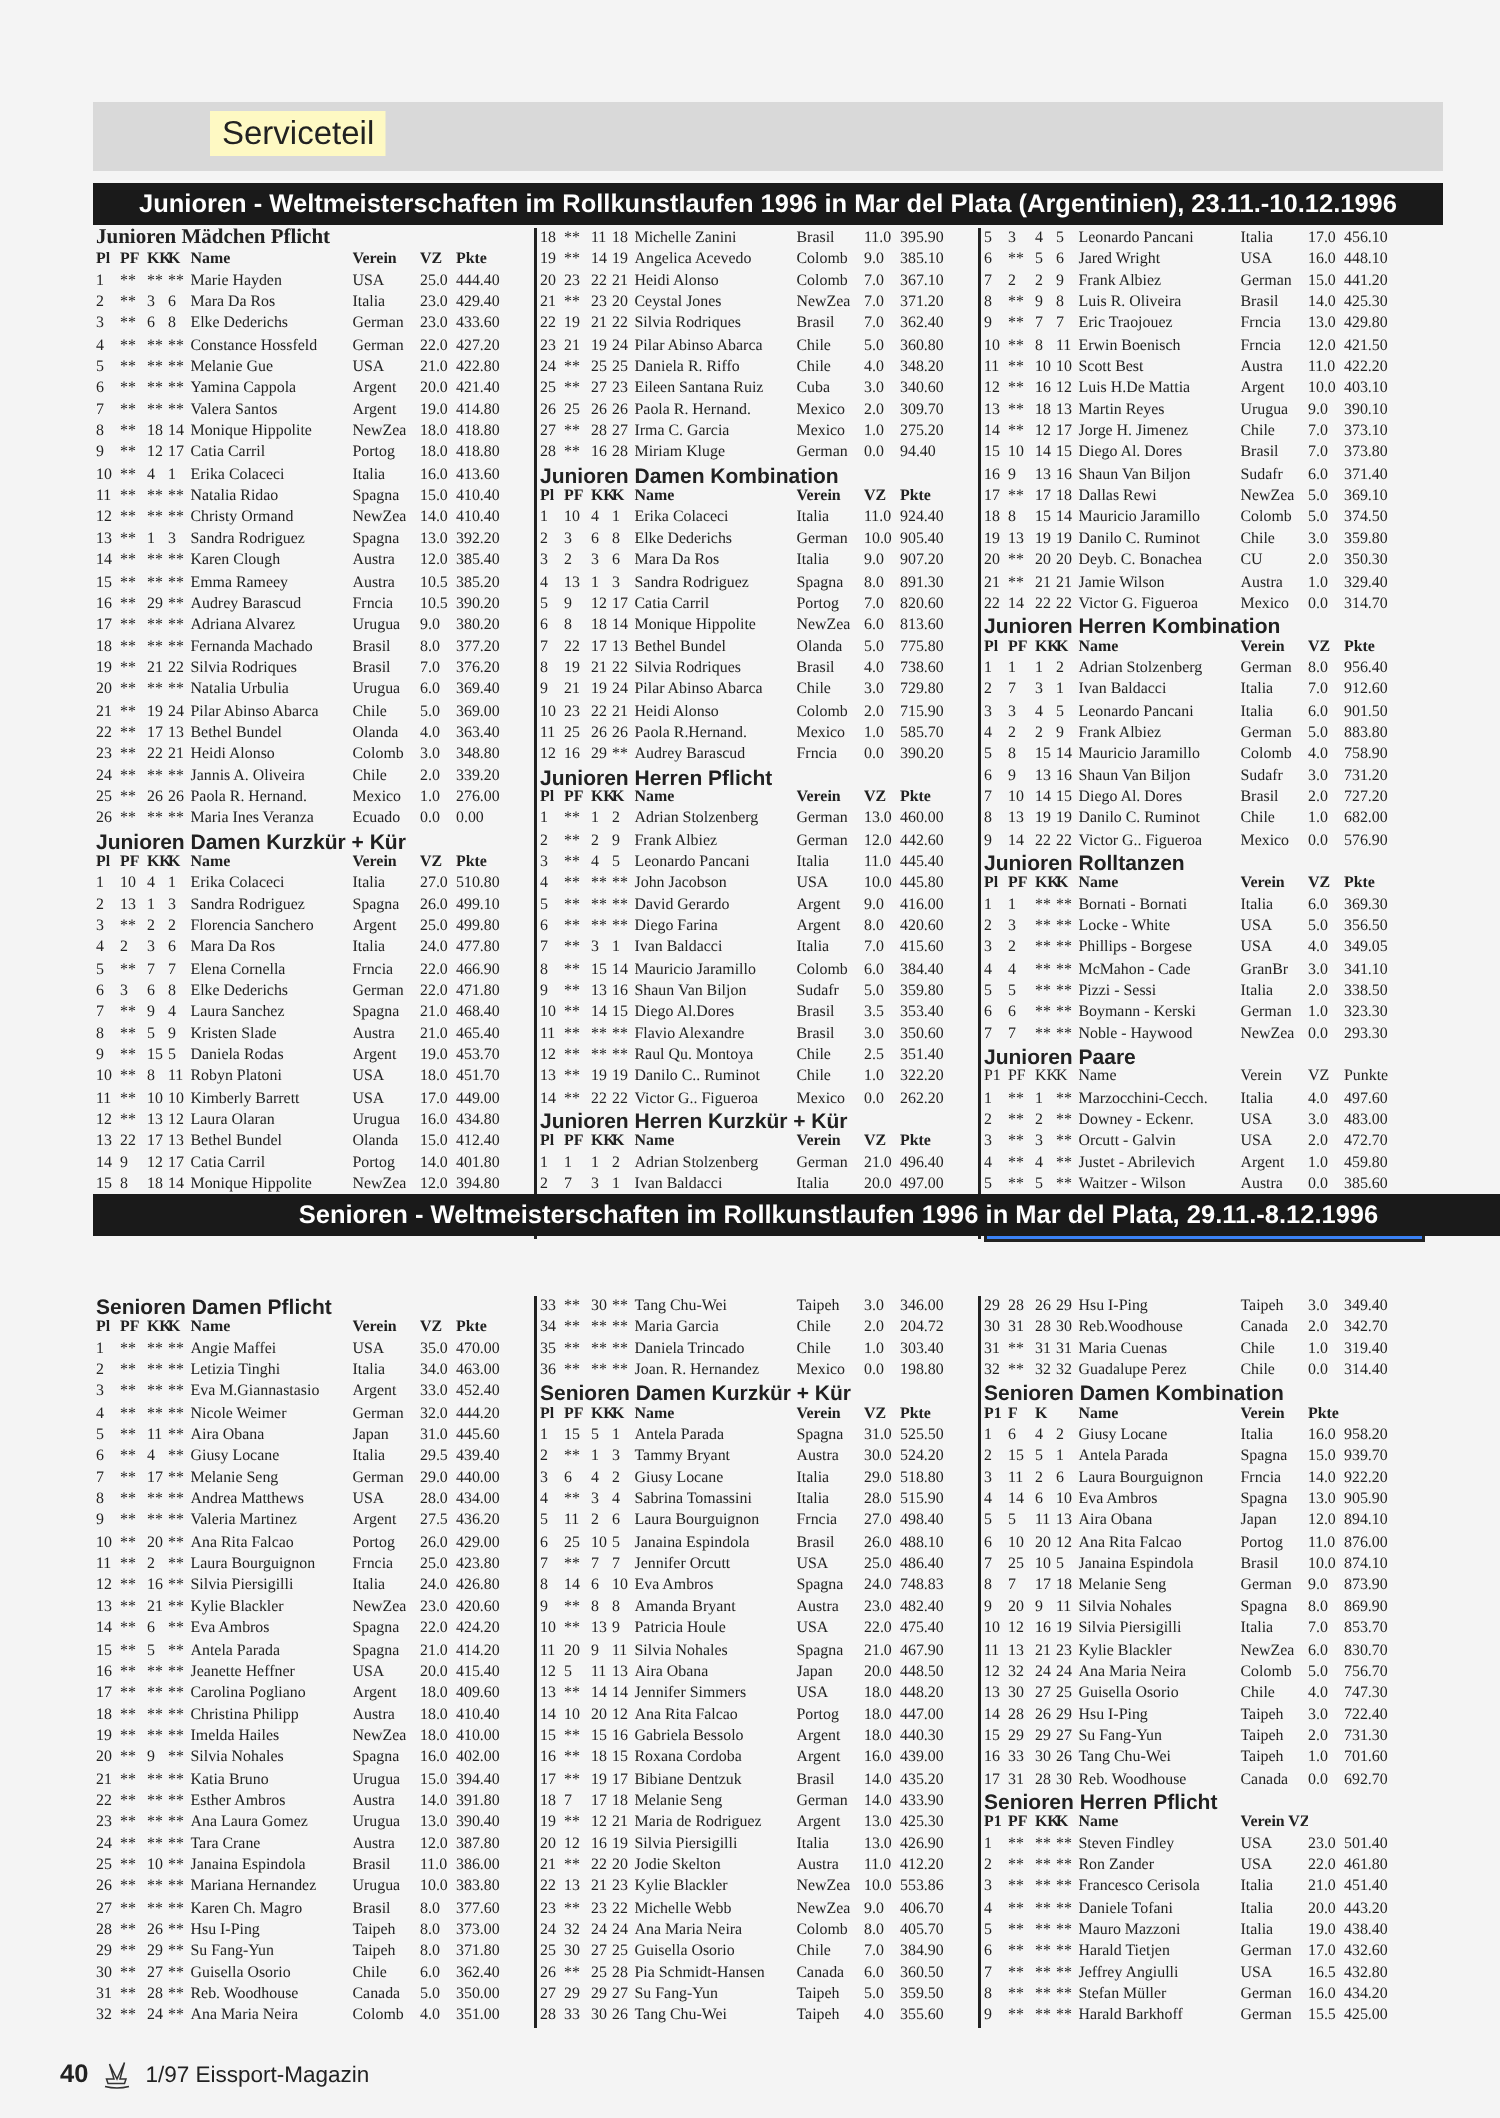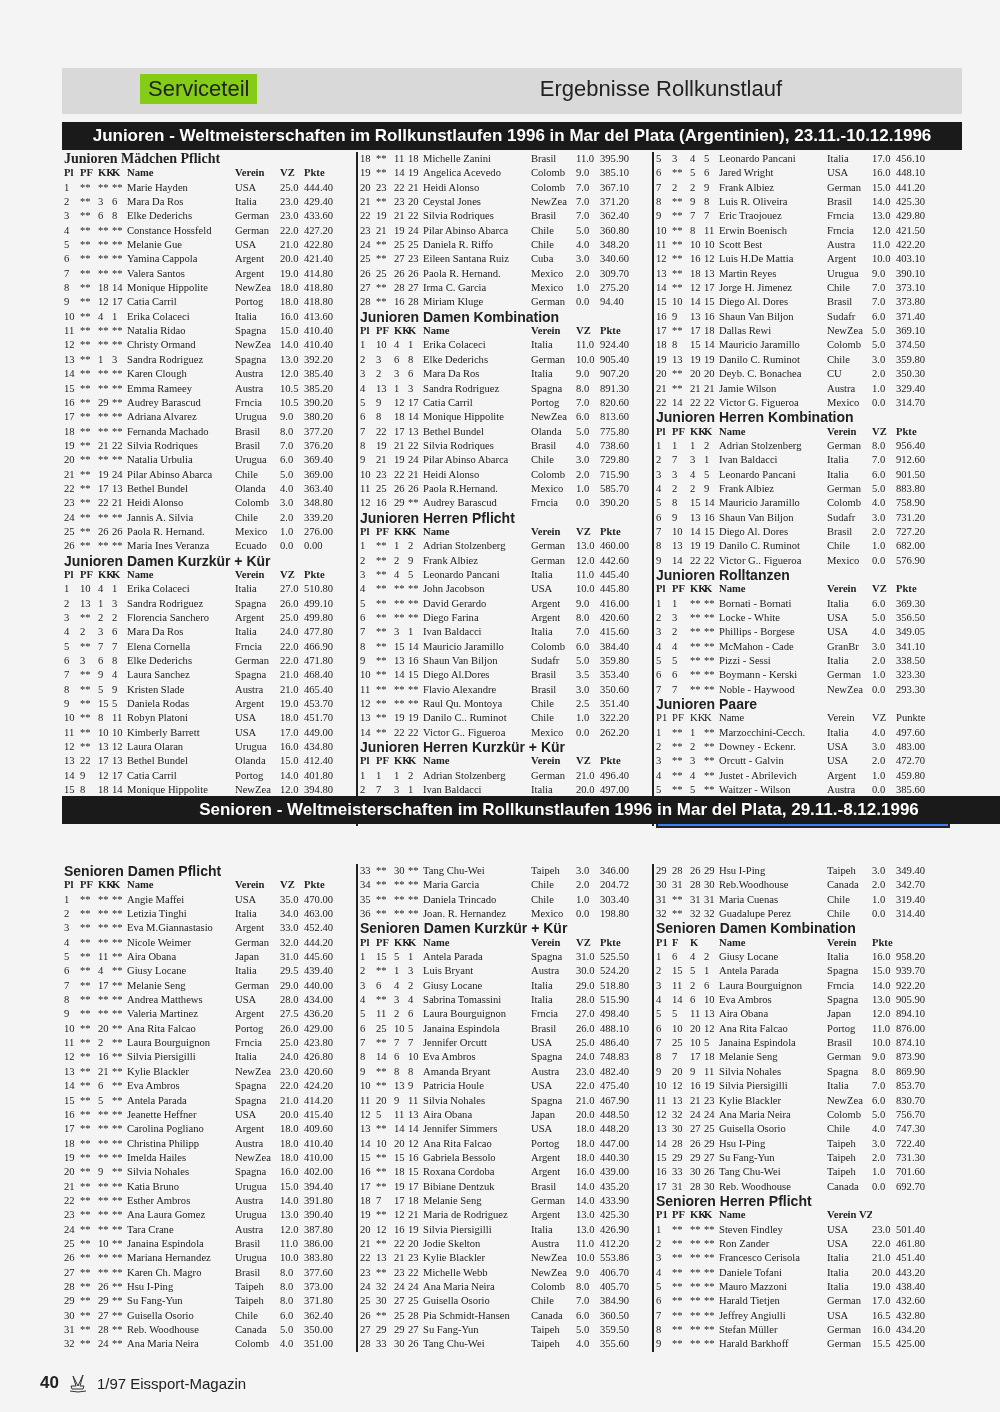--- a/index.html
+++ b/index.html
@@ -1,18 +1,18 @@
 <!DOCTYPE html>
 <html><head>
 <meta charset="utf-8">
 <style>
   html,body{margin:0;padding:0;}
   body{width:1000px;height:1412px;background:#f4f4f4;position:relative;overflow:hidden;font-family:"Liberation Serif",serif;color:#222;}
   .header{position:absolute;left:62px;top:68px;width:900px;height:46px;background:#d9d9d9;}
-  .header .left{position:absolute;left:78px;top:6px;background:#84cc16;padding:0 8px;font-family:"Liberation Sans",sans-serif;font-size:22px;color:#222;line-height:30px;}
+  .header .left{position:absolute;left:78px;top:6px;background:#fef9c3;padding:0 8px;font-family:"Liberation Sans",sans-serif;font-size:22px;color:#222;line-height:30px;}
   .header .right{position:absolute;right:180px;top:6px;font-family:"Liberation Sans",sans-serif;font-size:22px;color:#222;line-height:30px;}
   .banner{position:absolute;left:62px;width:900px;height:28px;background:#1a1a1a;color:#fff;font-family:"Liberation Sans",sans-serif;font-weight:bold;font-size:17px;line-height:28px;text-align:center;white-space:nowrap;}
   .col{position:absolute;width:292px;font-size:10.6px;line-height:14.35px;}
   .col.sep{border-right:2px solid #222;}
   .sec-title{font-family:"Liberation Sans",sans-serif;font-weight:bold;font-size:14px;}
   .sec-title.serif{font-family:"Liberation Serif",serif;}
   .row{display:flex;white-space:nowrap;}
   .row.hdr{font-weight:bold;}
   .row.hdr.light{font-weight:normal;}
   .c-pl{width:16px;}
@@ -26,21 +26,20 @@
   .ad{position:absolute;left:656px;top:802px;width:290px;height:22px;border:2px solid #222;background:#3b82f6;font-family:"Liberation Sans",sans-serif;font-weight:bold;font-size:13px;text-align:left;line-height:22px;}
   .footer{position:absolute;left:40px;top:1372px;font-family:"Liberation Sans",sans-serif;font-size:15px;display:flex;align-items:center;gap:8px;}
   .footer .pg{font-weight:bold;font-size:17px;}
   .footer .logo{width:22px;height:22px;}
 </style>
 </head>
 <body>
 
 <div class="header">
   <span class="left">Serviceteil</span>
-  <span class="right">Ergebnisse Rollkunstlauf</span>
 </div>
 
 <div class="banner" style="top:122px;">Junioren - Weltmeisterschaften im Rollkunstlaufen 1996 in Mar del Plata (Argentinien), 23.11.-10.12.1996</div>
 
 <div class="col sep" style="left:64px;top:152px;">
     <div class="sec-title serif">Junioren Mädchen Pflicht</div>
     <div class="row hdr">
       <span class="c-pl">Pl</span>
       <span class="c-pf">PF</span>
       <span class="c-k1">KK</span>
@@ -278,21 +277,21 @@
       <span class="c-name">Heidi Alonso</span>
       <span class="c-ver">Colomb</span>
       <span class="c-vz">3.0</span>
       <span class="c-pk">348.80</span>
     </div>
     <div class="row">
       <span class="c-pl">24</span>
       <span class="c-pf">**</span>
       <span class="c-k1">**</span>
       <span class="c-k2">**</span>
-      <span class="c-name">Jannis A. Silvia</span>
+      <span class="c-name">Jannis A. Oliveira</span>
       <span class="c-ver">Chile</span>
       <span class="c-vz">2.0</span>
       <span class="c-pk">339.20</span>
     </div>
     <div class="row">
       <span class="c-pl">25</span>
       <span class="c-pf">**</span>
       <span class="c-k1">26</span>
       <span class="c-k2">26</span>
       <span class="c-name">Paola R. Hernand.</span>
@@ -1760,21 +1759,21 @@
       <span class="c-name">Antela Parada</span>
       <span class="c-ver">Spagna</span>
       <span class="c-vz">31.0</span>
       <span class="c-pk">525.50</span>
     </div>
     <div class="row">
       <span class="c-pl">2</span>
       <span class="c-pf">**</span>
       <span class="c-k1">1</span>
       <span class="c-k2">3</span>
-      <span class="c-name">Luis Bryant</span>
+      <span class="c-name">Tammy Bryant</span>
       <span class="c-ver">Austra</span>
       <span class="c-vz">30.0</span>
       <span class="c-pk">524.20</span>
     </div>
     <div class="row">
       <span class="c-pl">3</span>
       <span class="c-pf">6</span>
       <span class="c-k1">4</span>
       <span class="c-k2">2</span>
       <span class="c-name">Giusy Locane</span>

